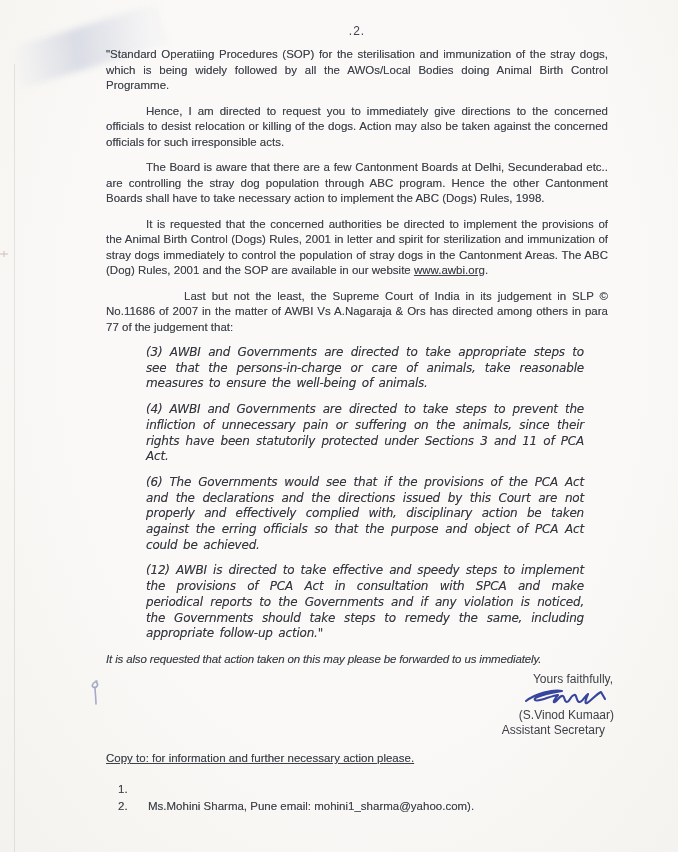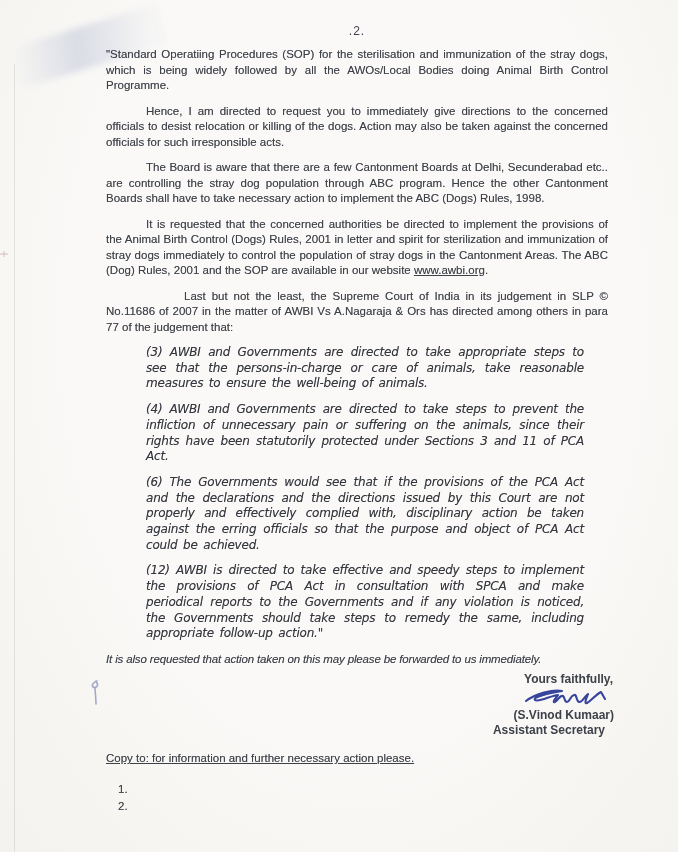--- a/index.html
+++ b/index.html
@@ -63,21 +63,20 @@
     margin:0 24px 10px 40px;
     text-shadow:0 0 0.5px rgba(52,55,62,0.45);
   }
 
   .closing {
     width:140px;
     margin:5px -6px 0 auto;
     text-align:right;
     font-size:12px; line-height:15px;
     color:#3d4149;
-    font-weight:bold;
   }
   .closing .salutation { padding-right:1px; }
   .signature-svg { display:block; margin:-1px 2px -3px auto; }
   .closing .title { padding-right:9px; }
 
   .ink-mark-svg { position:absolute; left:84px; top:678px; opacity:.75; }
 
   .copyto {
     font-size:11.5px; line-height:15.5px;
     margin-top:13px;
@@ -135,17 +134,18 @@
     </div>
 
     <div class="copyto">Copy to: for information and further necessary action please.</div>
 
     <div class="cc-list">
       <div class="cc-row">
         <span class="cc-num">1.</span>
       </div>
       <div class="cc-row">
         <span class="cc-num">2.</span>
+        <span class="cc-text">Ms.Mohini Sharma, Pune email: mohini1_sharma@yahoo.com).</span>
       </div>
     </div>
 
   </div>
 </div>
 
 </body></html>

